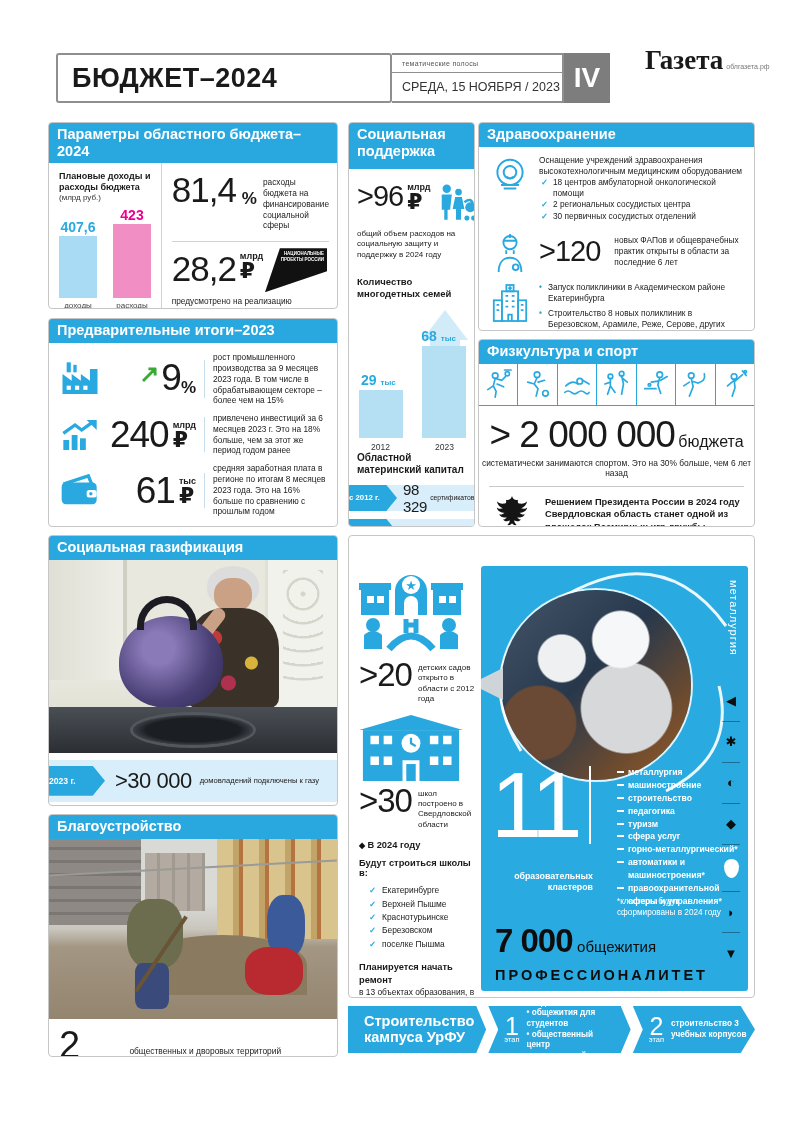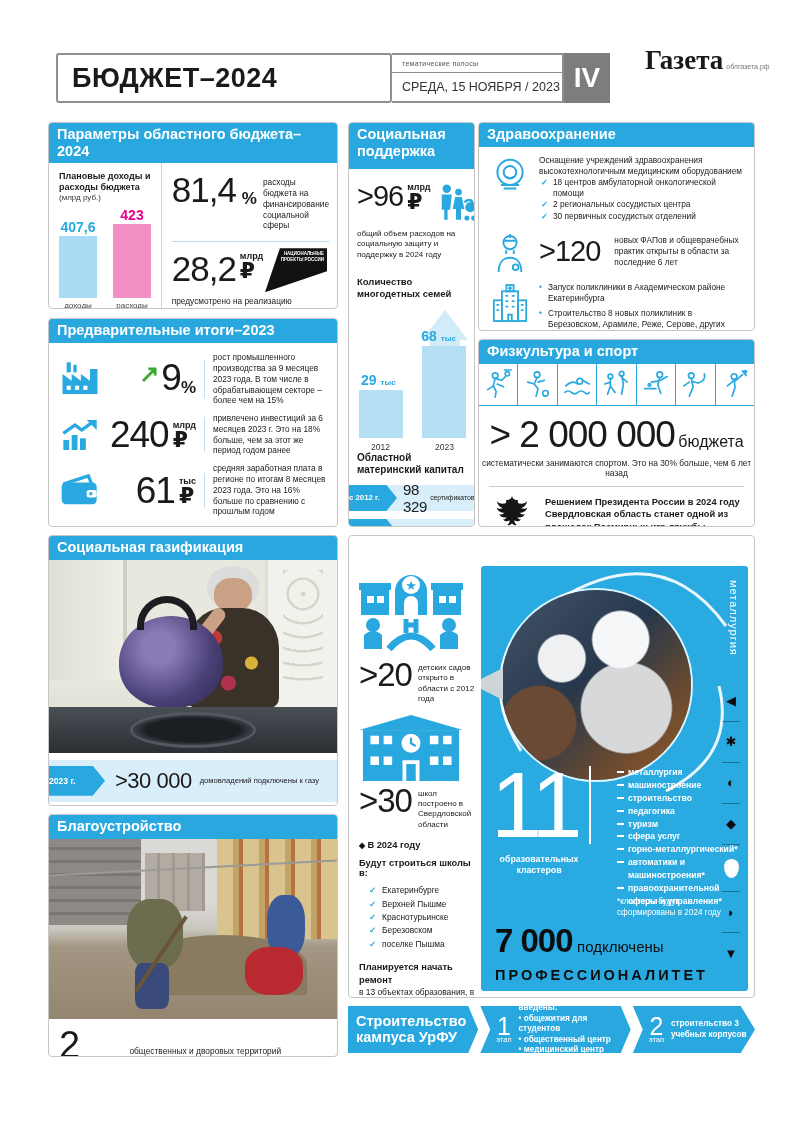--- a/index.html
+++ b/index.html
@@ -165,33 +165,33 @@
       radial-gradient(circle at 20% 70%, #6a4a34 0 18%, rgba(0,0,0,0) 19%),
       linear-gradient(135deg,#45566a 0%,#27384c 45%,#6a4a30 75%,#9a5c26 100%);
       box-shadow:0 0 0 2px rgba(255,255,255,.85); }
   .droplet::before { content:""; position:absolute; left:-30px; top:78px; border-top:16px solid transparent; border-bottom:16px solid transparent; border-right:32px solid #cfd4d8; }
   .vlabel { position:absolute; right:8px; top:14px; writing-mode:vertical-rl; font-size:11px; letter-spacing:1px; }
   .rail { position:absolute; right:5px; top:128px; width:24px; height:266px; display:flex; flex-direction:column; align-items:center; justify-content:space-between; }
   .rail .g { color:#0d0d0d; font-size:13px; line-height:1; }
   .rail .sep { width:18px; height:1px; background:rgba(0,0,0,.35); }
   .rail .wdrop { width:15px; height:19px; background:#fff; border-radius:50% 50% 50% 50%/38% 38% 62% 62%; }
   .clusters-num { position:absolute; left:10px; top:200px; font-size:92px; line-height:.85; letter-spacing:-4px; border-right:2px solid #fff; padding-right:10px; }
-  .clusters-lbl { position:absolute; left:4px; top:288px; width:108px; text-align:center; font-size:8.8px; font-weight:bold; line-height:1.25; }
+  .clusters-lbl { position:absolute; left:4px; top:305px; width:108px; text-align:right; font-size:8.8px; font-weight:bold; line-height:1.25; }
   .cluster-list { position:absolute; left:136px; top:200px; width:128px; list-style:none; border-left:0; }
   .cluster-list li { position:relative; font-size:8.6px; font-weight:bold; line-height:1.5; padding-left:11px; }
   .cluster-list li::before { content:""; position:absolute; left:0; top:5px; width:7px; height:2px; background:#fff; }
   .edu-foot { position:absolute; left:136px; top:330px; width:120px; font-size:8.2px; line-height:1.35; }
   .edu-students { position:absolute; left:14px; top:356px; color:#0d0d0d; }
   .edu-students .n { font-size:33px; font-weight:bold; letter-spacing:-1px; }
   .edu-students .s { font-size:15px; }
   .edu-prog { position:absolute; left:14px; bottom:8px; color:#0d0d0d; font-weight:bold; font-size:14.5px; letter-spacing:3px; }
 
   
   .band { display:flex; align-items:stretch; height:47px; background:#29a8e0; color:#fff; clip-path:polygon(0 0,96.5% 0,100% 50%,96.5% 100%,0 100%); }
-  .band-seg1 { flex:0 0 118px; display:flex; align-items:center; padding-left:8px; font-size:14.5px; font-weight:bold; line-height:1.1; }
+  .band-seg1 { flex:0 0 118px; display:flex; align-items:center; padding-left:16px; font-size:14.5px; font-weight:bold; line-height:1.1; }
   .chev { flex:0 0 22px; background:#fff; clip-path:polygon(0 0,55% 0,100% 50%,55% 100%,0 100%,45% 50%); margin:0 2px; }
   .band-stage { display:flex; align-items:center; gap:7px; padding:0 4px; }
   .stage-num { display:flex; flex-direction:column; align-items:center; line-height:.9; }
   .stage-num .n { font-size:25px; } .stage-num .w { font-size:7.5px; }
   .stage-items { font-size:8.2px; font-weight:bold; line-height:1.3; }
   .stage-items .bl::before { content:"• "; }
   .b-label { font-size:8.2px; font-weight:bold; line-height:1.3; }
 
   svg { display:block; }
 </style>
@@ -619,21 +619,21 @@
         <li>педагогика</li>
         <li>туризм</li>
         <li>сфера услуг</li>
         <li>горно-металлургический*</li>
         <li>автоматики и машиностроения*</li>
         <li>правоохранительной сферы и управления*</li>
       </ul>
       <div class="edu-foot">*кластеры будут сформированы в 2024 году</div>
       <div class="edu-students">
         <span class="n">7 000</span>
-        <span class="s">подключены</span>
+        <span class="s">общежития</span>
       </div>
       <div class="edu-prog">ПРОФЕССИОНАЛИТЕТ</div>
     </div>
   </div>
 
   <div class="panel p-campus">
     <div class="band">
       <div class="band-seg1">Строительство кампуса УрФУ</div>
       <div class="chev"></div>
       <div class="band-stage">

